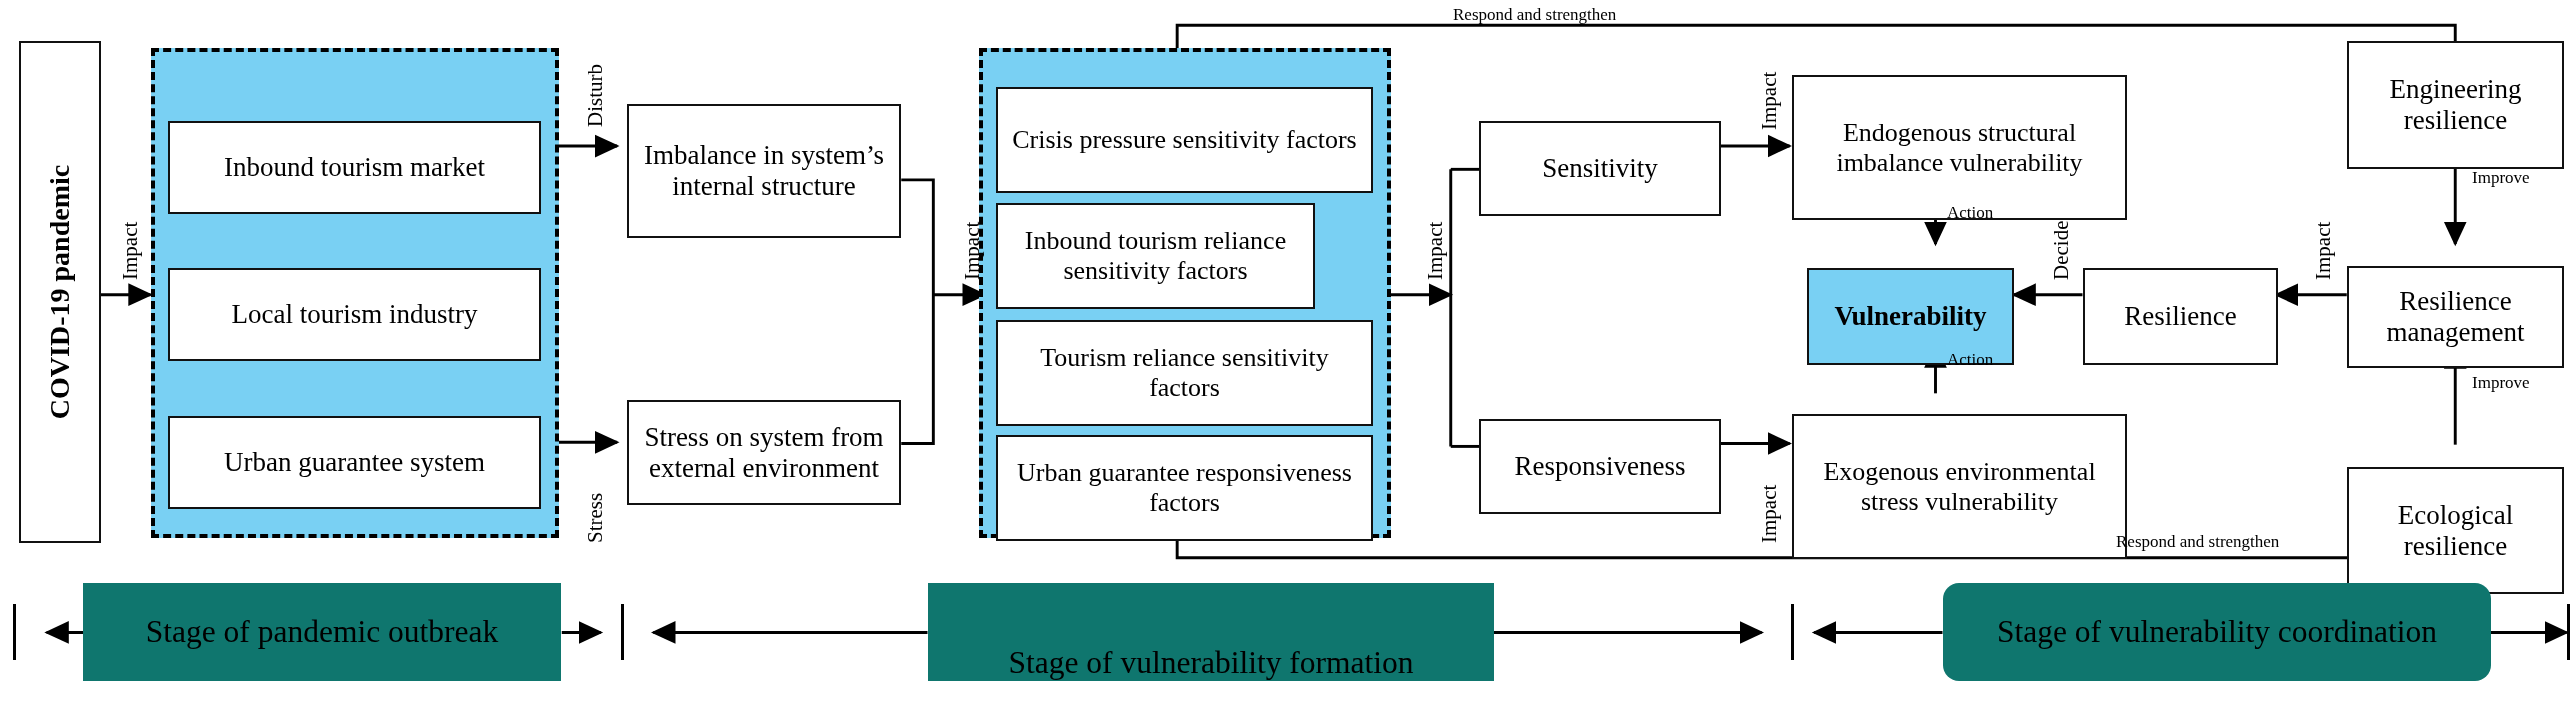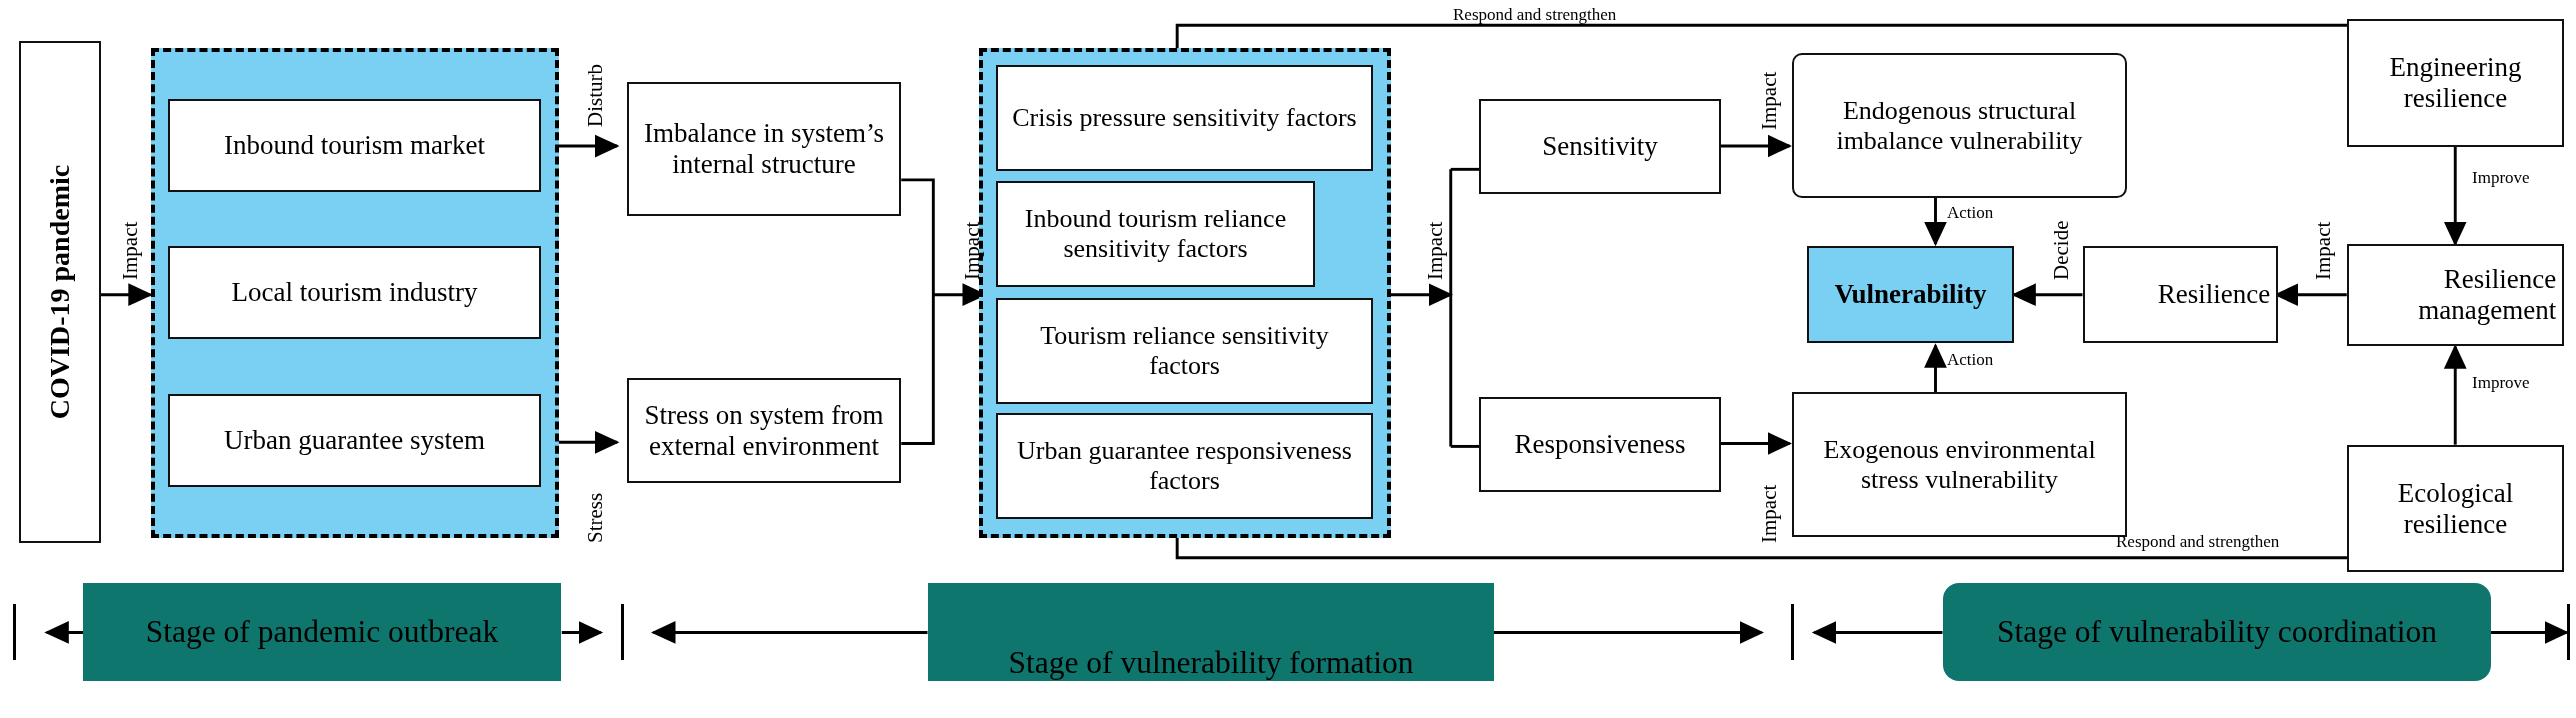--- a/index.html
+++ b/index.html
@@ -1,21 +1,21 @@
 <!DOCTYPE html>
 <html style="font-size:9.3px"><head>
 <meta charset="utf-8">
 <style>
   html,body{margin:0;padding:0;background:#fff;}
   body{width:2576px;height:719px;position:relative;overflow:hidden;
        font-family:"Liberation Serif","DejaVu Serif",serif;color:#000;}
   #canvas{position:absolute;left:0;top:0;width:2576px;height:719px;}
   .node{position:absolute;box-sizing:border-box;display:flex;align-items:center;
         justify-content:center;text-align:center;background:#fff;border:2.9px solid #111;
-        line-height:1.14;}
+        line-height:1.14;margin-top:22px;}
   .node span{display:block;padding:0 5.8px;}
   .f44{font-size:26px;}
   .f46{font-size:27px;}
   .bluepanel{position:absolute;box-sizing:border-box;background:#79d0f3;
              border:4.1px dashed #000;}
   .bluefill{background:#79d0f3;}
   .bold{font-weight:bold;}
   .vtext{position:absolute;font-size:21px;white-space:nowrap;
          transform-origin:0 0;}
   .hlabel{position:absolute;font-size:17px;white-space:nowrap;}
@@ -121,35 +121,35 @@
   <span>Urban guarantee responsiveness factors</span>
 </div>
 
 <div class="node f46" style="left:1479px;top:99px;width:242px;height:95px;">
   <span>Sensitivity</span>
 </div>
 <div class="node f46" style="left:1479px;top:397px;width:242px;height:95px;">
   <span>Responsiveness</span>
 </div>
 
-<div class="node f44" style="left:1792px;top:53px;width:335px;height:145px;border-radius:10px;">
+<div class="node f44" style="left:1792px;top:53px;width:335px;height:145px;">
   <span>Endogenous structural imbalance vulnerability</span>
 </div>
 <div class="node f44" style="left:1792px;top:392px;width:335px;height:145px;">
   <span>Exogenous environmental stress vulnerability</span>
 </div>
 
 <div class="node f46 bold bluefill" style="left:1807px;top:246px;width:207px;height:97px;">
   <span>Vulnerability</span>
 </div>
 
-<div class="node f46" style="left:2083px;top:246px;width:195px;height:97px;justify-content:flex-end;">
+<div class="node f46" style="left:2083px;top:246px;width:195px;height:97px;">
   <span>Resilience</span>
 </div>
-<div class="node f46" style="left:2347px;top:244px;width:217px;height:102px;text-align:right;">
+<div class="node f46" style="left:2347px;top:244px;width:217px;height:102px;">
   <span>Resilience management</span>
 </div>
 <div class="node f46" style="left:2347px;top:18.7px;width:217px;height:128px;">
   <span>Engineering resilience</span>
 </div>
 <div class="node f46" style="left:2347px;top:445px;width:217px;height:127px;">
   <span>Ecological resilience</span>
 </div>
 
 <div class="vtext" style="left:118px;top:280px;transform:rotate(-90deg);">Impact</div>

